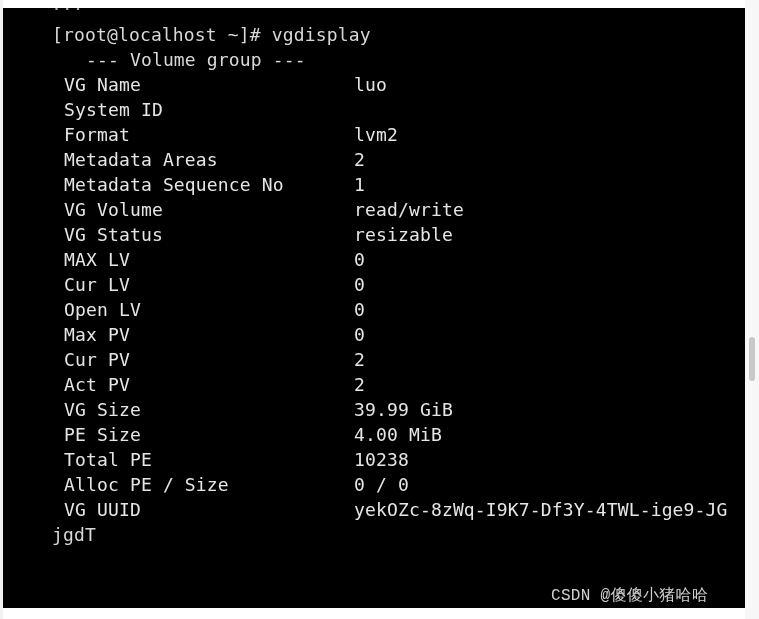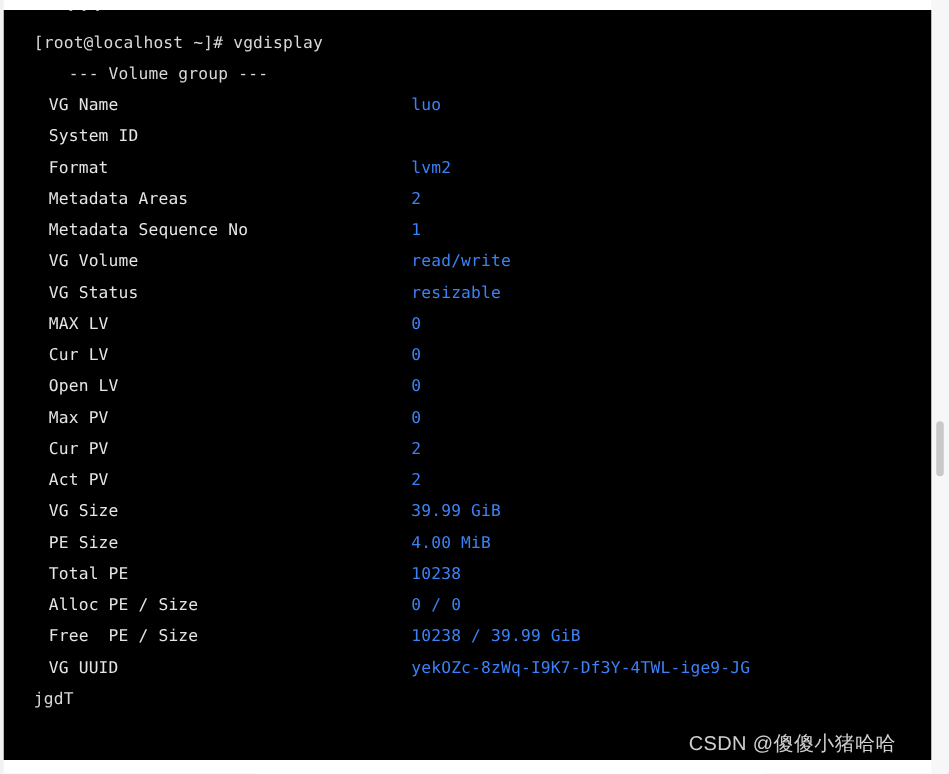--- a/index.html
+++ b/index.html
@@ -67,48 +67,49 @@
   #screen {
     position: absolute;
     left: 24px; top: 14px;
     width: 720px;
   }
 
   .row {
     height: 25px;
     line-height: 25px;
     white-space: pre;
-    font-size: 13px;
+    font-size: 18px;
     color: #d8d8d8;
     letter-spacing: 0.15px;
+    margin-left: 25px;
   }
 
   .row .label {
     display: inline-block;
     color: #e5e5e5;
   }
   .row .value {
     display: inline-block;
-    color: #3b82f6;
+    color: #e5e5e5;
   }
 
   
   .row.flush { padding-left: 0px; }
   .row.indent { padding-left: 12px; }
 
   .col-value {
     display: inline-block;
     width: 290px;
   }
 
   #watermark {
     position: absolute;
     left: 551px;
     top: 586px;
-    font-family: Liberation Sans, sans-serif;
+    font-family: Liberation Mono, monospace;
     font-size: 16px;
     line-height: 20px;
     color: #e2e2e2;
     white-space: pre;
     opacity: 0.92;
     letter-spacing: 0.3px;
   }
 </style>
 </head>
 <body>
@@ -139,21 +140,20 @@
       <div class="row indent"><span class="label col-value">MAX LV</span><span class="value">0</span></div>
       <div class="row indent"><span class="label col-value">Cur LV</span><span class="value">0</span></div>
       <div class="row indent"><span class="label col-value">Open LV</span><span class="value">0</span></div>
       <div class="row indent"><span class="label col-value">Max PV</span><span class="value">0</span></div>
       <div class="row indent"><span class="label col-value">Cur PV</span><span class="value">2</span></div>
       <div class="row indent"><span class="label col-value">Act PV</span><span class="value">2</span></div>
       <div class="row indent"><span class="label col-value">VG Size</span><span class="value">39.99 GiB</span></div>
       <div class="row indent"><span class="label col-value">PE Size</span><span class="value">4.00 MiB</span></div>
       <div class="row indent"><span class="label col-value">Total PE</span><span class="value">10238</span></div>
       <div class="row indent"><span class="label col-value">Alloc PE / Size</span><span class="value">0 / 0</span></div>
-      <div class="row indent"><span class="label col-value">Free  PE / Size</span><span class="value">10238 / 39.99 GiB</span></div>
       <div class="row indent"><span class="label col-value">VG UUID</span><span class="value">yekOZc-8zWq-I9K7-Df3Y-4TWL-ige9-JG</span></div>
 
       <div class="row flush">jgdT</div>
 
     </div>
   </div>
 
   <div id="watermark">CSDN @傻傻小猪哈哈</div>
 
 </div>

